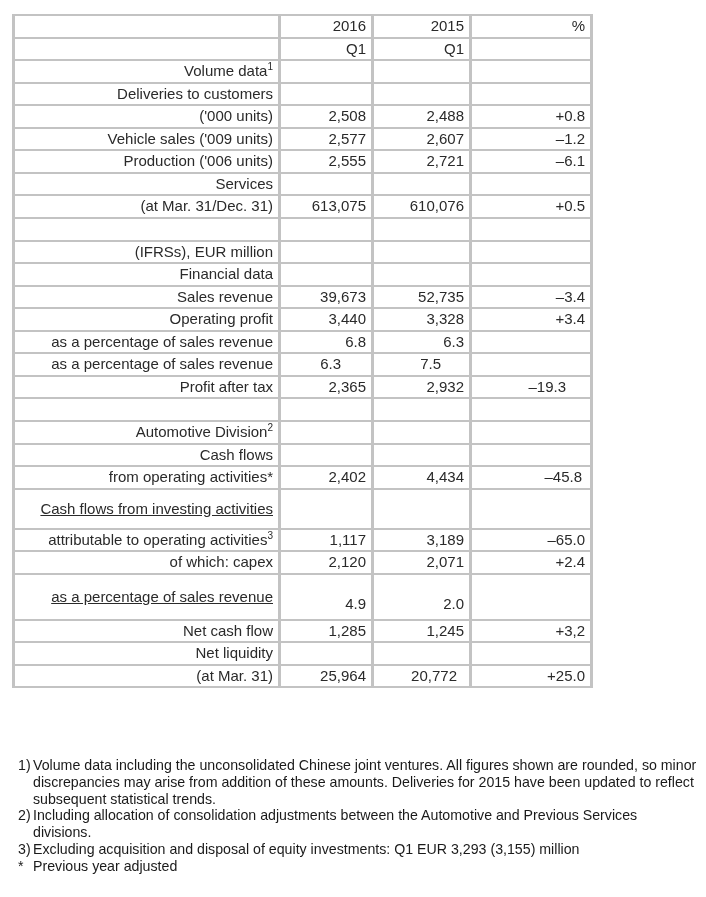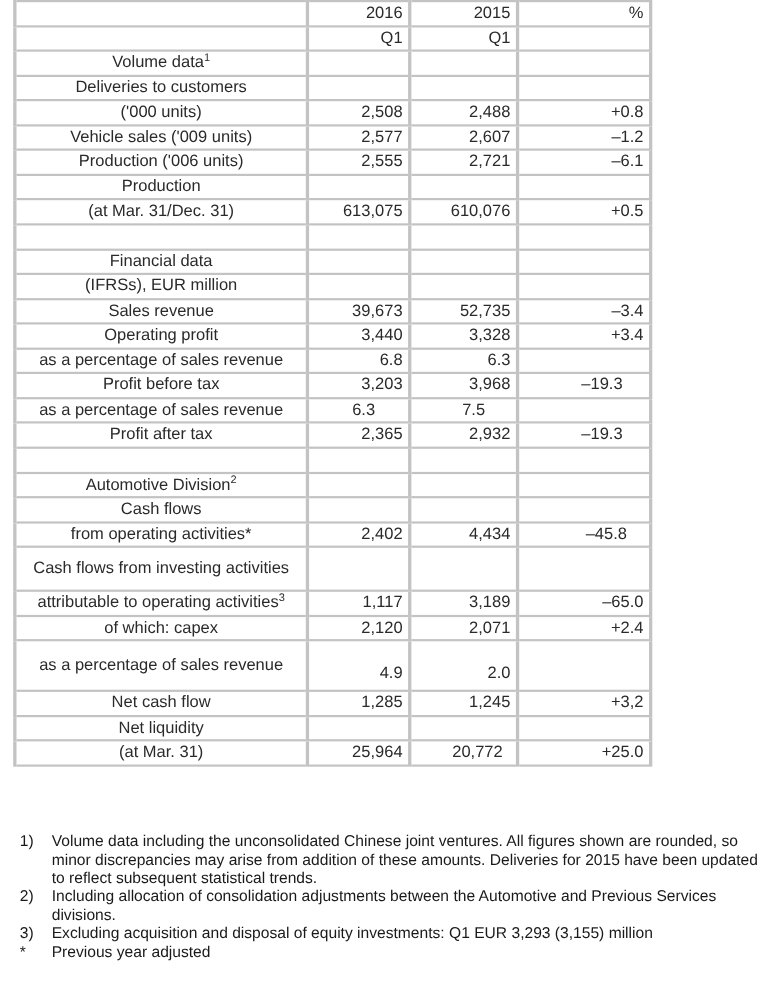--- a/index.html
+++ b/index.html
@@ -1,56 +1,56 @@
 <!DOCTYPE html>
 <html><head>
 <meta charset="utf-8">
 <style>
   html, body { margin: 0; padding: 0; background: #ffffff; }
   body {
     width: 706px; height: 897px; position: relative; overflow: hidden;
     font-family: "Liberation Sans", sans-serif; color: #2a2a2a;
   }
   table.kf {
-    position: absolute; left: 12px; top: 0;
+    position: absolute; left: 12px; top: 14px;
     border-collapse: collapse;
     width: 578px;
     font-size: 15px;
     table-layout: fixed;
   }
   table.kf td {
     border: 3px solid #c3c3c3;
     border-width: 2px 3px;
     padding: 0 5px;
     height: 20.5px;
     line-height: 18px;
     vertical-align: middle;
     white-space: nowrap;
     overflow: visible;
   }
   table.kf col.c0 { width: 266px; }
   table.kf col.c1 { width: 93px; }
   table.kf col.c2 { width: 98px; }
   table.kf col.c3 { width: 121px; }
   td.num { text-align: right; }
-  td.lbl { text-align: center; }
-  td.wrap { white-space: normal; line-height: 18px; padding-top: 1px; padding-bottom: 1px; }
+  td.lbl { text-align: right; }
+  td.wrap { white-space: normal; line-height: 18px; padding-top: 1px; padding-bottom: 1px; text-decoration: underline; }
   td.indent { padding-left: 72px; }
   tr.tall td { height: 38px; }
   tr.gap td { height: 21px; }
   sup { font-size: 10px; vertical-align: 6px; line-height: 0; }
   .pctpad { padding-right: 4px; }
 
   .notes {
     position: absolute; left: 18px; top: 757px; width: 680px;
     font-size: 14.2px; line-height: 16.8px; color: #1a1a1a;
   }
   .note { display: flex; }
   .note .mk { width: 15px; flex: 0 0 15px; }
-  .note .tx { flex: 1; margin-left: 14px; }
+  .note .tx { flex: 1; }
   .note.star .mk { width: 15px; }
 </style>
 </head>
 <body>
 
 <table class="kf">
   <colgroup>
       <col class="c0">
       <col class="c1">
       <col class="c2">
@@ -94,45 +94,45 @@
         <td class="num">2,607</td>
         <td class="num">–1.2</td>
       </tr>
     <tr>
         <td class="lbl">Production ('006 units)</td>
         <td class="num">2,555</td>
         <td class="num">2,721</td>
         <td class="num">–6.1</td>
       </tr>
     <tr>
-        <td class="lbl">Production</td>
+        <td class="lbl">Services</td>
         <td class="num"></td>
         <td class="num"></td>
         <td class="num"></td>
       </tr>
     <tr>
         <td class="lbl">(at Mar. 31/Dec. 31)</td>
         <td class="num">613,075</td>
         <td class="num">610,076</td>
         <td class="num">+0.5</td>
       </tr>
     <tr class="gap">
         <td class="lbl"></td>
         <td class="num"></td>
         <td class="num"></td>
         <td class="num"></td>
       </tr>
     <tr>
+        <td class="lbl">(IFRSs), EUR million</td>
+        <td class="num"></td>
+        <td class="num"></td>
+        <td class="num"></td>
+      </tr>
+    <tr>
         <td class="lbl">Financial data</td>
-        <td class="num"></td>
-        <td class="num"></td>
-        <td class="num"></td>
-      </tr>
-    <tr>
-        <td class="lbl">(IFRSs), EUR million</td>
         <td class="num"></td>
         <td class="num"></td>
         <td class="num"></td>
       </tr>
     <tr>
         <td class="lbl">Sales revenue</td>
         <td class="num">39,673</td>
         <td class="num">52,735</td>
         <td class="num">–3.4</td>
       </tr>
@@ -142,26 +142,20 @@
         <td class="num">3,328</td>
         <td class="num">+3.4</td>
       </tr>
     <tr>
         <td class="lbl">as a percentage of sales revenue</td>
         <td class="num">6.8</td>
         <td class="num">6.3</td>
         <td class="num"></td>
       </tr>
     <tr>
-        <td class="lbl">Profit before tax</td>
-        <td class="num">3,203</td>
-        <td class="num">3,968</td>
-        <td class="num pctpad" style="padding-right:24px">–19.3</td>
-      </tr>
-    <tr>
         <td class="lbl">as a percentage of sales revenue</td>
         <td class="num" style="padding-right:30px">6.3</td>
         <td class="num" style="padding-right:28px">7.5</td>
         <td class="num"></td>
       </tr>
     <tr>
         <td class="lbl">Profit after tax</td>
         <td class="num">2,365</td>
         <td class="num">2,932</td>
         <td class="num" style="padding-right:24px">–19.3</td>
@@ -181,21 +175,21 @@
     <tr>
         <td class="lbl">Cash flows</td>
         <td class="num"></td>
         <td class="num"></td>
         <td class="num"></td>
       </tr>
     <tr>
         <td class="lbl">from operating activities*</td>
         <td class="num">2,402</td>
         <td class="num">4,434</td>
-        <td class="num" style="padding-right:20px">–45.8</td>
+        <td class="num" style="padding-right:8px">–45.8</td>
       </tr>
     <tr class="tall">
         <td class="lbl wrap">Cash flows from investing activities</td>
         <td class="num"></td>
         <td class="num"></td>
         <td class="num"></td>
       </tr>
     <tr>
         <td class="lbl"><span>attributable to operating activities</span><sup>3</sup></td>
         <td class="num">1,117</td>

